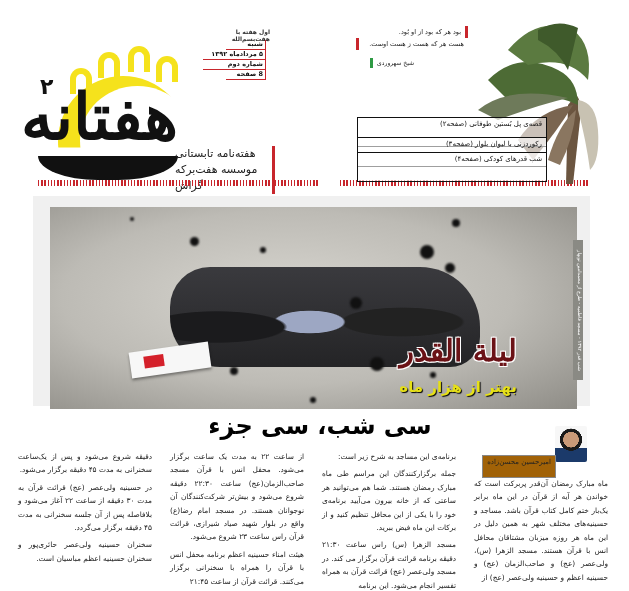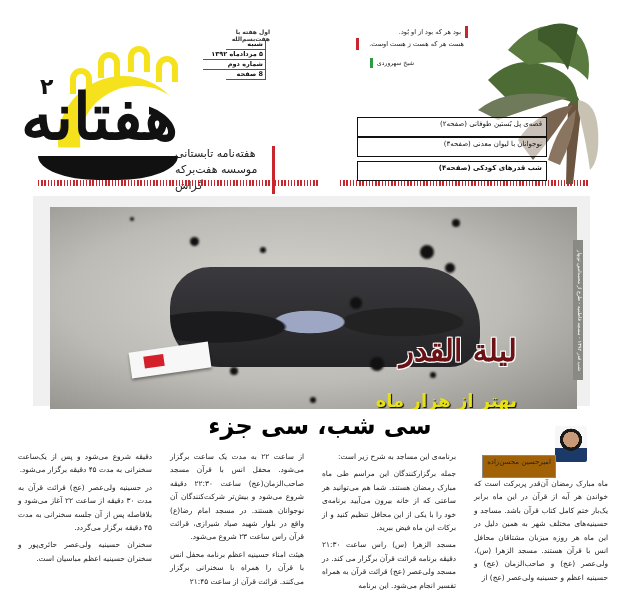--- a/index.html
+++ b/index.html
@@ -61,21 +61,21 @@
   
   .quote { position: absolute; left: 356px; top: 26px; width: 112px; direction: rtl; text-align: right; }
   .quote-line { font-size: 6.5px; line-height: 12px; color: #222; padding-right: 4px; }
   .quote-l1 { border-right: 3px solid #c8262c; }
   .quote-l2 { border-left: 3px solid #c8262c; padding-left: 4px; }
   .quote-author { font-size: 6px; line-height: 10px; padding-left: 4px; border-left: 3px solid #2e9a44; display: inline-block; margin-right: 50px; }
 
   .palm { position: absolute; left: 478px; top: 10px; width: 130px; height: 174px; }
 
   .headline-box {
-    position: absolute; left: 357px; width: 190px; height: 20px;
+    position: absolute; left: 357px; width: 190px; height: 30px;
     border: 1.2px solid #111; direction: rtl; text-align: right;
     font-size: 7px; line-height: 12px; padding-right: 4px; background: rgba(255,255,255,0.6);
   }
 
   
   .banner-frame {
     position: absolute; left: 33px; top: 196px; width: 557px; height: 210px; background: #f0f0f0;
   }
   .banner-photo {
     position: absolute; left: 50px; top: 207px; width: 527px; height: 202px;
@@ -100,22 +100,22 @@
     content: ""; position: absolute; left: 14px; top: 6px; width: 20px; height: 12px; background: #d4202a;
   }
   .dot { position: absolute; border-radius: 50%; background: #111; filter: blur(1px); }
   .banner-title {
     position: absolute; right: 60px; top: 126px; direction: rtl;
     font-family: "DejaVu Serif", serif; font-weight: bold; font-size: 30px; color: #6b1216;
     text-shadow: 1px 1px 0 #fff, -1px -1px 0 #fff, 1px -1px 0 #fff, -1px 1px 0 #fff;
     letter-spacing: -1px;
   }
   .banner-sub {
-    position: absolute; right: 60px; top: 183px; direction: rtl;
-    font-weight: bold; font-size: 18px; color: #e6e018; letter-spacing: 3px;
+    position: absolute; right: 60px; top: 171px; direction: rtl;
+    font-weight: bold; font-size: 15px; color: #e6e018; letter-spacing: 3px;
     text-shadow: 1px 1px 1px #000;
   }
   .banner-credit {
     position: absolute; left: 573px; top: 240px; width: 10px; height: 140px;
     writing-mode: vertical-rl; font-size: 5px; color: #fff; background: #8a8a84; text-align: center;
   }
 
   
   .article-title {
     position: absolute; left: 195px; top: 412px; width: 250px; text-align: center; direction: rtl;
@@ -180,22 +180,22 @@
   <path d="M100 90 Q118 92 120 120 Q122 150 112 160 Q108 130 100 100 Z" fill="#c8c2b2"></path>
   <path d="M10 70 Q40 40 80 60 Q100 70 100 95 Q70 80 30 90 Z" fill="#4d6b35"></path>
   <path d="M30 40 Q60 5 95 20 Q115 35 110 70 Q90 45 50 55 Z" fill="#5b7a40"></path>
   <path d="M60 20 Q80 8 100 18 Q95 40 90 60 Q80 40 60 30 Z" fill="#3f5a2b"></path>
   <path d="M0 100 Q30 75 90 88 Q60 95 20 110 Z" fill="#6e7a5a"></path>
   <path d="M40 130 Q60 100 95 95 Q80 120 55 150 Z" fill="#7a6550"></path>
   <path d="M70 150 Q80 115 98 100 Q95 130 82 155 Z" fill="#8a7660"></path>
 </svg>
 
 <div class="headline-box" style="top:117px;">قصه‌ی پل بُستین طوفانی (صفحه۲)</div>
-<div class="headline-box" style="top:137px;">نوجوانان با لیوان معدنی (صفحه۳)</div>
-<div class="headline-box" style="top:161px;font-weight:bold;">شب قدرهای کودکی (صفحه۴)</div>
+<div class="headline-box" style="top:137px;">رکوردزنی با لیوان بلوار (صفحه۳)</div>
+<div class="headline-box" style="top:152px;">شب قدرهای کودکی (صفحه۴)</div>
 
 <div class="banner-frame"></div>
 <div class="banner-photo">
   <div class="crowd"></div>
   <div class="quran-open"></div>
   <div class="dot" style="left:140px;top:30px;width:9px;height:9px;"></div>
   <div class="dot" style="left:210px;top:40px;width:6px;height:6px;"></div>
   <div class="dot" style="left:370px;top:38px;width:14px;height:14px;"></div>
   <div class="dot" style="left:395px;top:56px;width:10px;height:10px;"></div>
   <div class="dot" style="left:402px;top:12px;width:8px;height:8px;"></div>

